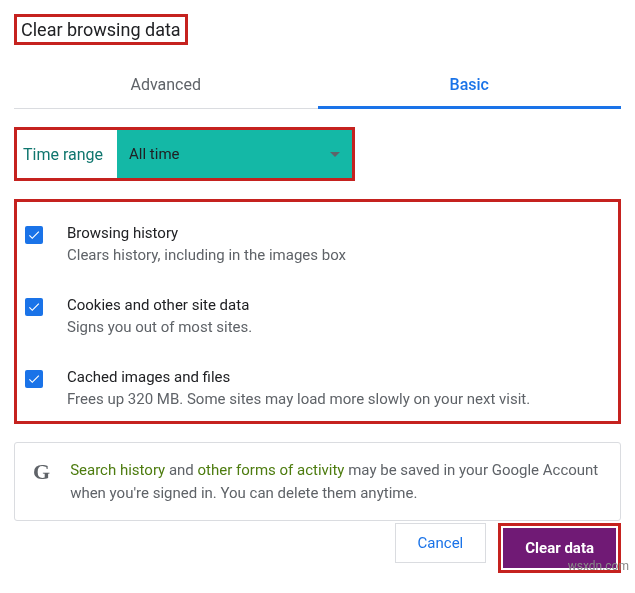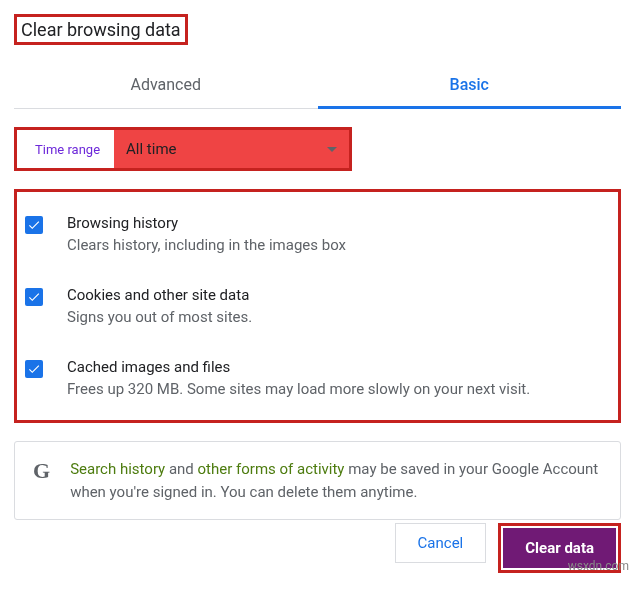--- a/index.html
+++ b/index.html
@@ -53,43 +53,42 @@
       height: 3px;
       background: #1a73e8;
     }
     .range-row {
       display: inline-flex;
       align-items: center;
       margin-top: 18px;
       border: 3px solid #c5221f;
     }
     .range-label {
-      font-size: 13px;
-      color: #6d28d9;
+      font-size: 16px;
+      color: #0f766e;
       padding: 0 14px 0 6px;
-      margin-left: 12px;
     }
     .select {
       display: flex;
       align-items: center;
       justify-content: space-between;
       width: 235px;
-      height: 38px;
-      background: #ef4444;
+      height: 48px;
+      background: #14b8a6;
       padding: 0 12px;
       cursor: pointer;
     }
     .select-value {
       font-size: 15px;
       color: #202124;
     }
     .options-block {
       border: 3px solid #c5221f;
       margin-top: 18px;
-      padding: 14px 8px 14px 8px;
+      padding: 14px 8px 5px 8px;
     }
     .option-row {
       display: flex;
       align-items: flex-start;
       padding: 8px 0;
     }
     .option-row + .option-row {
       margin-top: 16px;
     }
     .checkbox {

